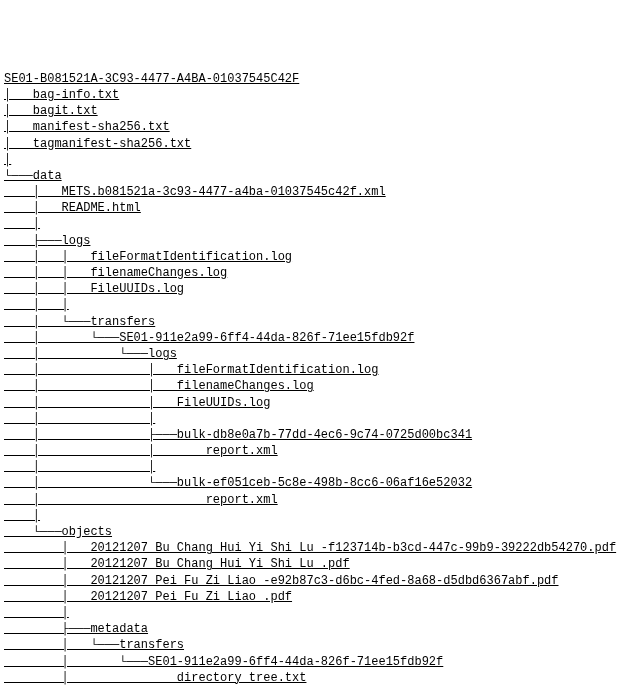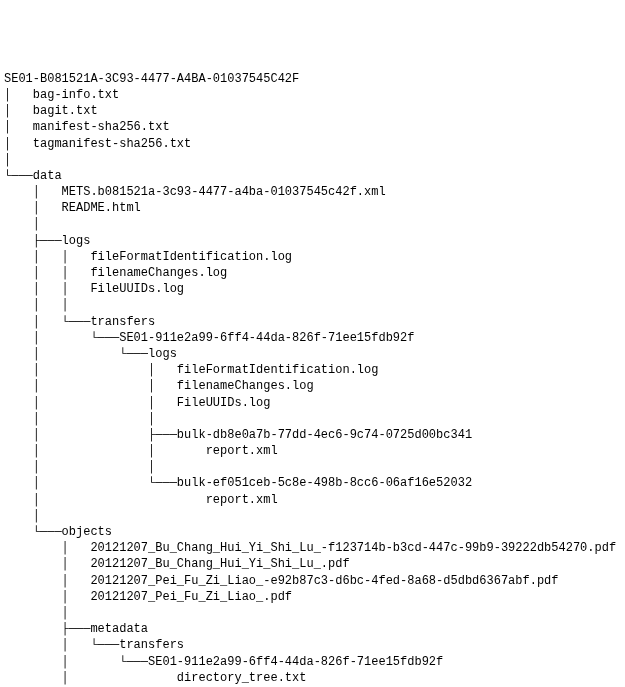--- a/index.html
+++ b/index.html
@@ -5,21 +5,21 @@
     * { margin: 0; padding: 0; box-sizing: border-box; }
     body {
       font-family: 'Courier New', Courier, monospace;
       font-size: 12px;
       line-height: 1.35;
       white-space: pre;
       background: #fff;
       color: #000;
       padding: 6px 4px;
     }
-    .tree-line { display: block; }
+    .tree-line { display: block; text-decoration: underline; }
   </style>
 </head>
 <body>
 
 
 
 <div id="tree"><span class="tree-line">SE01-B081521A-3C93-4477-A4BA-01037545C42F</span><span class="tree-line">│   bag-info.txt</span><span class="tree-line">│   bagit.txt</span><span class="tree-line">│   manifest-sha256.txt</span><span class="tree-line">│   tagmanifest-sha256.txt</span><span class="tree-line">│</span><span class="tree-line">└───data</span><span class="tree-line">    │   METS.b081521a-3c93-4477-a4ba-01037545c42f.xml</span><span class="tree-line">    │   README.html</span><span class="tree-line">    │</span><span class="tree-line">    ├───logs</span><span class="tree-line">    │   │   fileFormatIdentification.log</span><span class="tree-line">    │   │   filenameChanges.log</span><span class="tree-line">    │   │   FileUUIDs.log</span><span class="tree-line">    │   │</span><span class="tree-line">    │   └───transfers</span><span class="tree-line">    │       └───SE01-911e2a99-6ff4-44da-826f-71ee15fdb92f</span><span class="tree-line">    │           └───logs</span><span class="tree-line">    │               │   fileFormatIdentification.log</span><span class="tree-line">    │               │   filenameChanges.log</span><span class="tree-line">    │               │   FileUUIDs.log</span><span class="tree-line">    │               │</span><span class="tree-line">    │               ├───bulk-db8e0a7b-77dd-4ec6-9c74-0725d00bc341</span><span class="tree-line">    │               │       report.xml</span><span class="tree-line">    │               │</span><span class="tree-line">    │               └───bulk-ef051ceb-5c8e-498b-8cc6-06af16e52032</span><span class="tree-line">    │                       report.xml</span><span class="tree-line">    │</span><span class="tree-line">    └───objects</span><span class="tree-line">        │   20121207_Bu_Chang_Hui_Yi_Shi_Lu_-f123714b-b3cd-447c-99b9-39222db54270.pdf</span><span class="tree-line">        │   20121207_Bu_Chang_Hui_Yi_Shi_Lu_.pdf</span><span class="tree-line">        │   20121207_Pei_Fu_Zi_Liao_-e92b87c3-d6bc-4fed-8a68-d5dbd6367abf.pdf</span><span class="tree-line">        │   20121207_Pei_Fu_Zi_Liao_.pdf</span><span class="tree-line">        │</span><span class="tree-line">        ├───metadata</span><span class="tree-line">        │   └───transfers</span><span class="tree-line">        │       └───SE01-911e2a99-6ff4-44da-826f-71ee15fdb92f</span><span class="tree-line">        │               directory_tree.txt</span><span class="tree-line">        │               metadata.csv</span></div>
 
 
 

